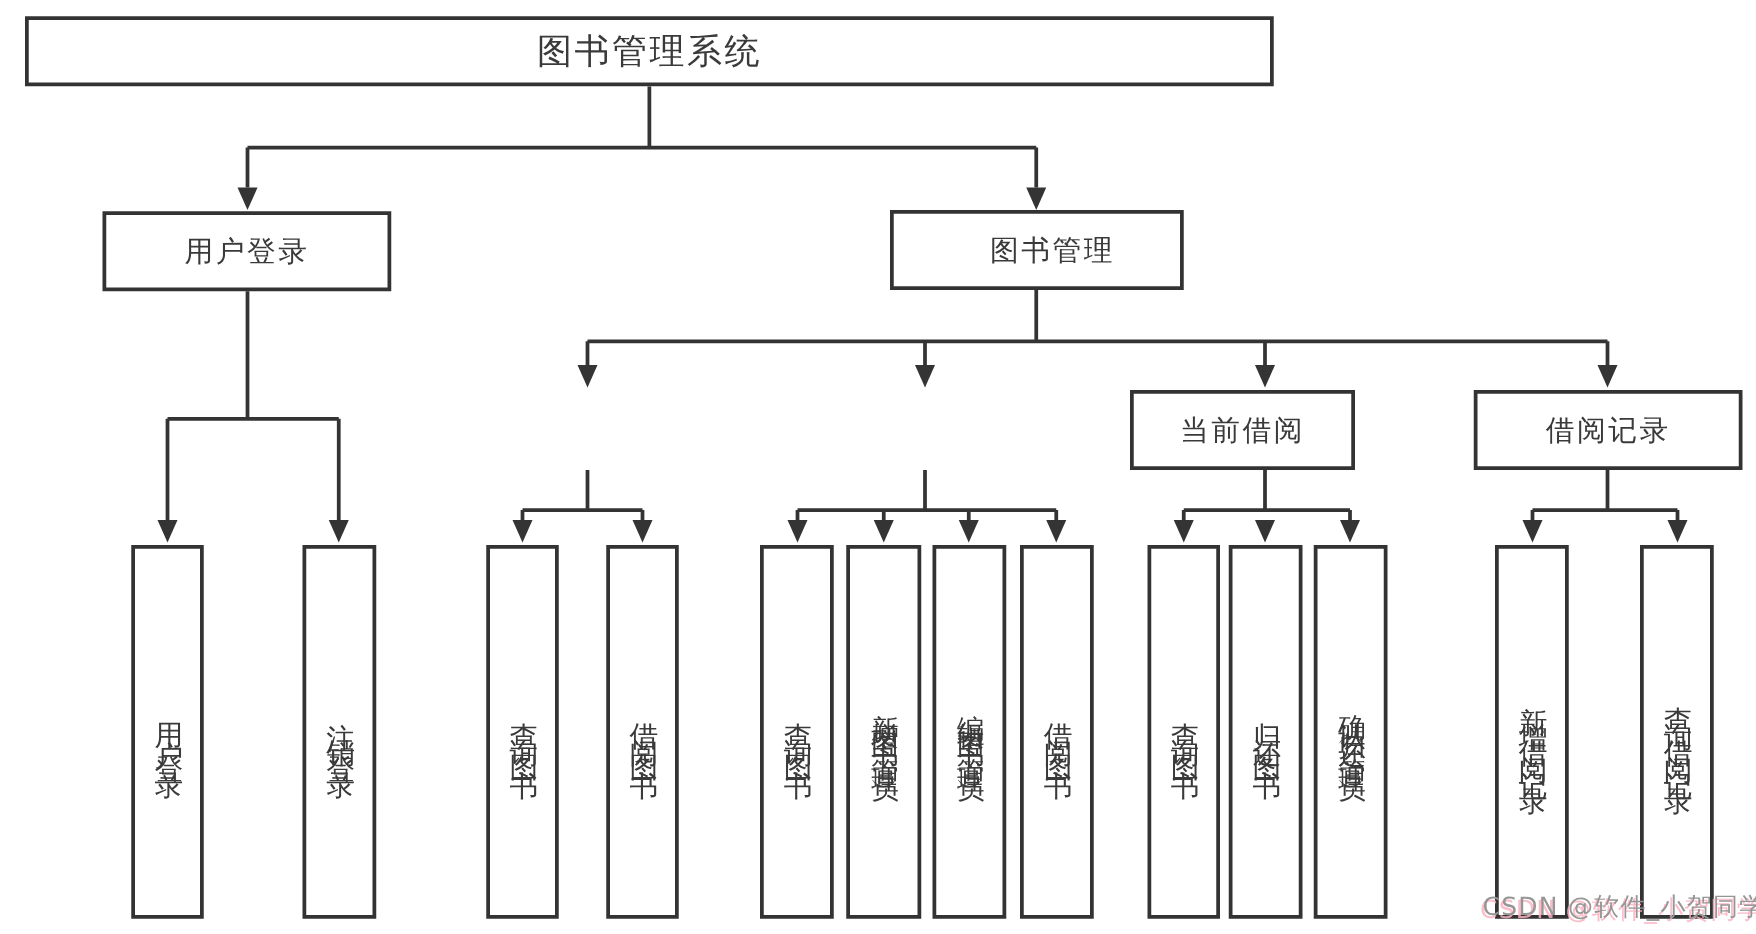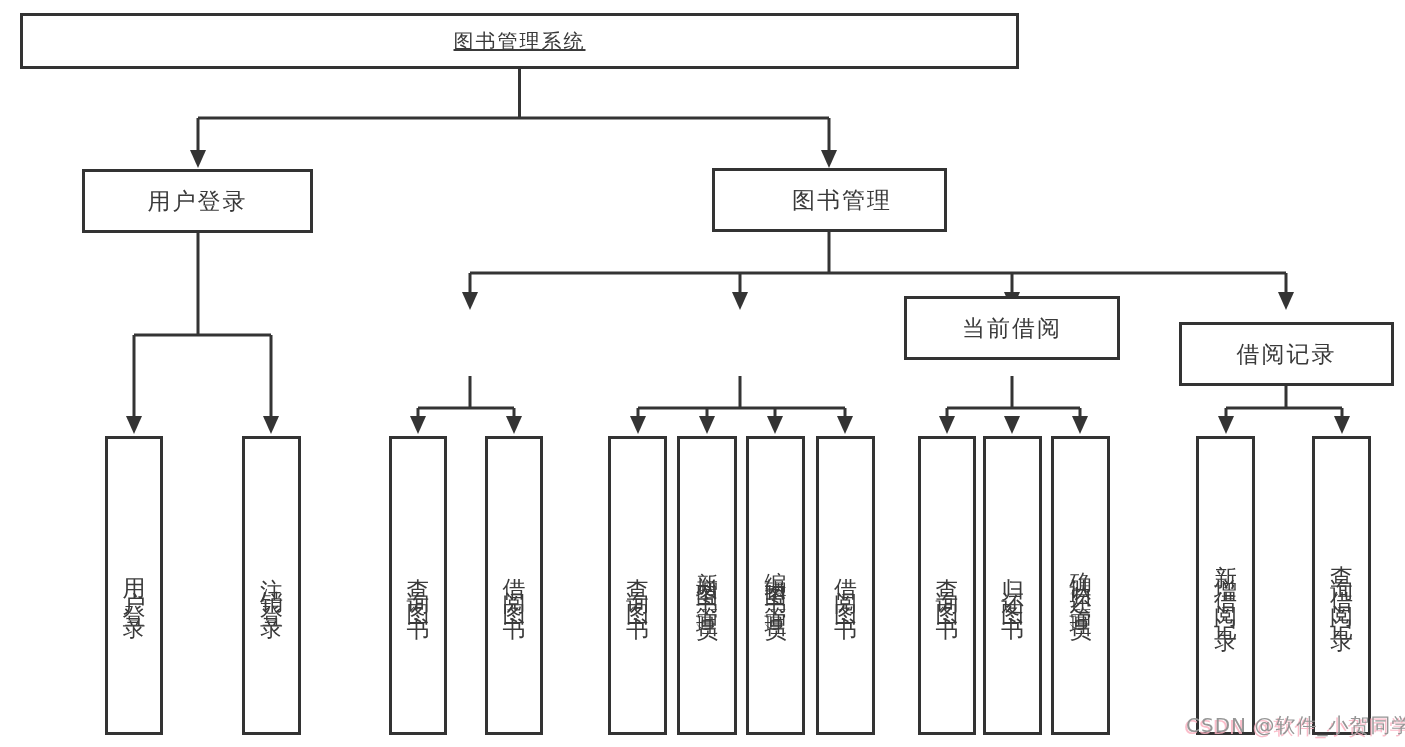--- a/index.html
+++ b/index.html
@@ -37,23 +37,22 @@
     align-items: center;
     justify-content: center;
     color: #3a3a3a;
   }
   .node.h-node span {
     font-size: 23px;
     letter-spacing: 2px;
     white-space: nowrap;
   }
   .node.root span {
-    font-size: 20px;
+    font-size: 28px;
     letter-spacing: 2px;
-    text-decoration: underline;
   }
   .node.leaf span {
     writing-mode: vertical-rl;
     text-orientation: mixed;
     font-size: 23px;
     letter-spacing: 13px;
     line-height: 1;
   }
   .node.leaf.tight span {
     font-size: 22px;
@@ -129,24 +128,24 @@
     <span>图书管理系统</span>
   </div>
 
   <div class="node h-node" style="left:82px; top:169px; width:231px; height:64px;">
     <span>用户登录</span>
   </div>
   <div class="node h-node" style="left:712px; top:168px; width:235px; height:64px;padding-left:25px;">
     <span>图书管理</span>
   </div>
 
-  <div class="node h-node" style="left:904px; top:296px; width:216px; height:64px;">
+  <div class="node h-node" style="left:904px; top:312px; width:180px; height:64px;">
     <span>当前借阅</span>
   </div>
-  <div class="node h-node" style="left:1179px; top:312px; width:215px; height:64px;margin-top:10px;">
+  <div class="node h-node" style="left:1179px; top:312px; width:215px; height:64px;">
     <span>借阅记录</span>
   </div>
 
   <div class="node leaf" style="left:105px; top:436px; width:58px; height:299px;">
     <span>用户登录</span>
   </div>
   <div class="node leaf" style="left:242px; top:436px; width:59px; height:299px;">
     <span>注销登录</span>
   </div>
 

